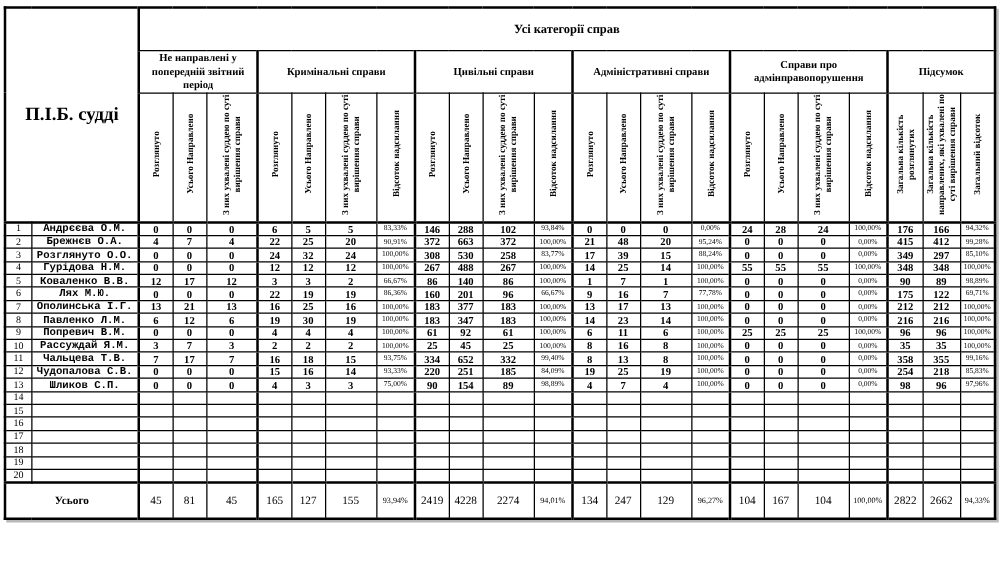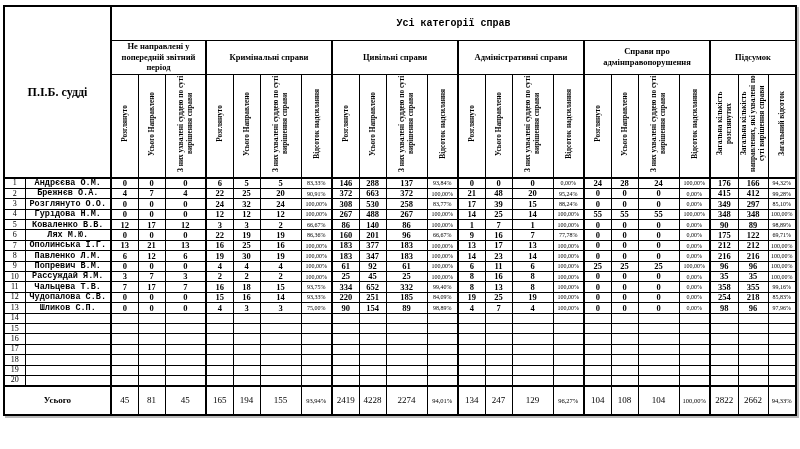--- a/index.html
+++ b/index.html
@@ -12,22 +12,22 @@
   table {
     border-collapse:collapse; table-layout:fixed;
     border:2px solid #000;
     box-shadow:2px 2px 0 #b9b9b9;
   }
   th, td {
     border:1px solid #000; padding:0; text-align:center;
     vertical-align:middle; overflow:hidden; white-space:nowrap;
   }
   .tl { border-left:2px solid #000 !important; }
-  .title-cell { height:34px; font-size:10px; font-weight:bold;font-family:Liberation Mono, monospace; }
-  .judge-cell { font-size:12px; font-weight:bold; border-bottom:2px solid #000; }
+  .title-cell { height:34px; font-size:10px; font-weight:bold; }
+  .judge-cell { font-size:15px; font-weight:bold; border-bottom:2px solid #000; }
   .group-cell { height:34px; font-size:8.5px; font-weight:bold; line-height:1.25; white-space:normal; padding:0 3px; }
   .rot-cell { height:104px; border-bottom:2px solid #000; }
   .rot {
     display:inline-block; writing-mode:vertical-rl; transform:rotate(180deg);
     font-size:7.3px; font-weight:bold; line-height:1.25; max-height:97px;
     white-space:normal; text-align:center;
   }
   tbody td { height:10.4px; font-size:8.5px; font-weight:bold; line-height:1; }
   td.rownum { font-weight:normal; font-size:8px; }
   td.name { font-size:8.5px;font-family:Liberation Mono, monospace; }
@@ -110,21 +110,21 @@
           <td class="name">Андрєєва О.М.</td>
           <td class=" tl">0</td>
           <td class="">0</td>
           <td class="">0</td>
           <td class=" tl">6</td>
           <td class="">5</td>
           <td class="">5</td>
           <td class="pct">83,33%</td>
           <td class=" tl">146</td>
           <td class="">288</td>
-          <td class="">137</td>
+          <td class="">102</td>
           <td class="pct">93,84%</td>
           <td class=" tl">0</td>
           <td class="">0</td>
           <td class="">0</td>
           <td class="pct">0,00%</td>
           <td class=" tl">24</td>
           <td class="">28</td>
           <td class="">24</td>
           <td class="pct">100,00%</td>
           <td class=" tl">176</td>
@@ -626,33 +626,33 @@
           <td class=""></td>
         </tr>
       </tbody>
     <tfoot>
       <tr class="totals">
           <td colspan="2" style="font-weight: bold; margin-top: 16px;">Усього</td>
           <td class=" tl">45</td>
           <td class="">81</td>
           <td class="">45</td>
           <td class=" tl">165</td>
-          <td class="">194</td>
+          <td class="">127</td>
           <td class="">155</td>
           <td class="pct">93,94%</td>
           <td class=" tl">2419</td>
           <td class="">4228</td>
           <td class="">2274</td>
           <td class="pct">94,01%</td>
           <td class=" tl">134</td>
           <td class="">247</td>
           <td class="">129</td>
           <td class="pct">96,27%</td>
           <td class=" tl">104</td>
-          <td class="">108</td>
+          <td class="">167</td>
           <td class="">104</td>
           <td class="pct">100,00%</td>
           <td class=" tl">2822</td>
           <td class="">2662</td>
           <td class="pct">94,33%</td>
         </tr>
     </tfoot>
   </table>
 </div>
 

